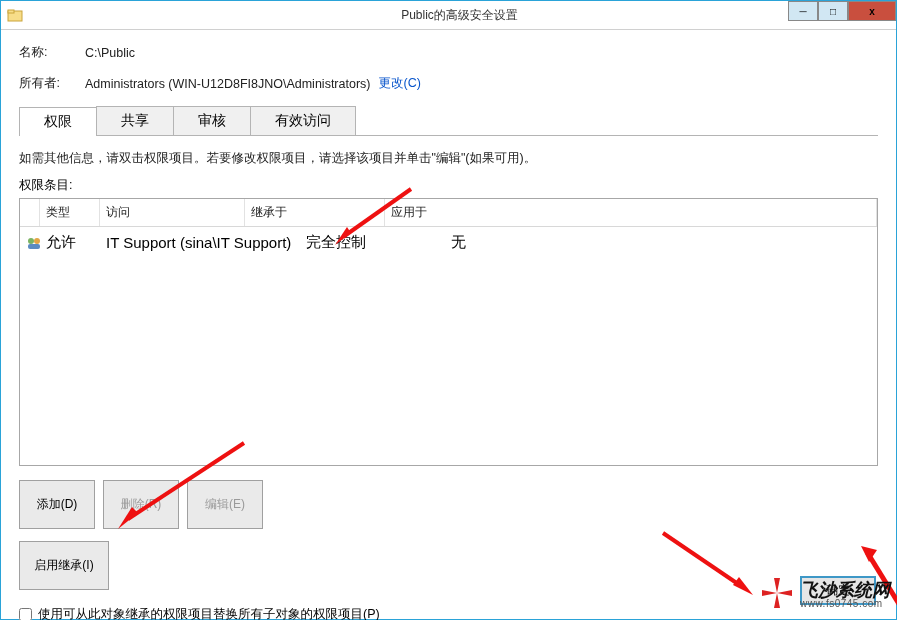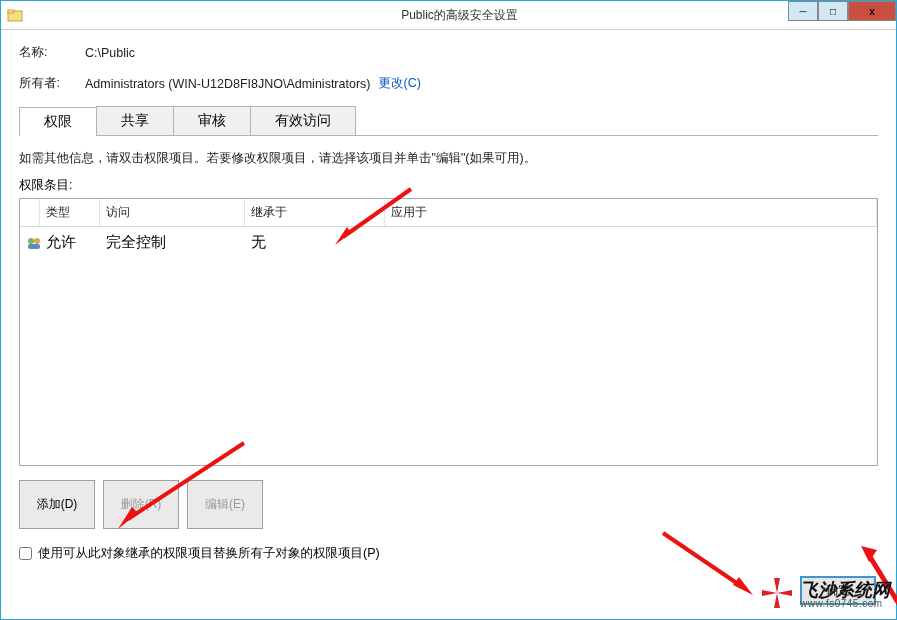--- a/index.html
+++ b/index.html
@@ -117,31 +117,33 @@
         <div class="lv-cell c-blank">
           <span class="principal-icon">
             <svg width="16" height="16">
                 <circle cx="5" cy="6" r="3" fill="#7bb362"></circle>
                 <circle cx="11" cy="6" r="3" fill="#e2a544"></circle>
                 <rect x="2" y="9" width="12" height="5" rx="2" fill="#5b8bc1"></rect>
               </svg>
           </span>
         </div>
         <div class="lv-cell c-type">允许</div>
+        <div class="lv-cell c-principal">IT Support (sina\IT Support)</div>
         <div class="lv-cell c-access">完全控制</div>
         <div class="lv-cell c-inherit">无</div>
       </div>
     </div>
 
     <div class="btn-row">
       <div class="btn">添加(D)</div>
       <div class="btn disabled">删除(R)</div>
       <div class="btn disabled">编辑(E)</div>
     </div>
 
+    <div class="btn btn-inherit">启用继承(I)</div>
 
     <div class="chk-row">
       <input type="checkbox" style="">
       <span>使用可从此对象继承的权限项目替换所有子对象的权限项目(P)</span>
     </div>
 
   </div>
 
   <div class="dlg-buttons">
     <div class="dlg-btn primary">确定</div>

